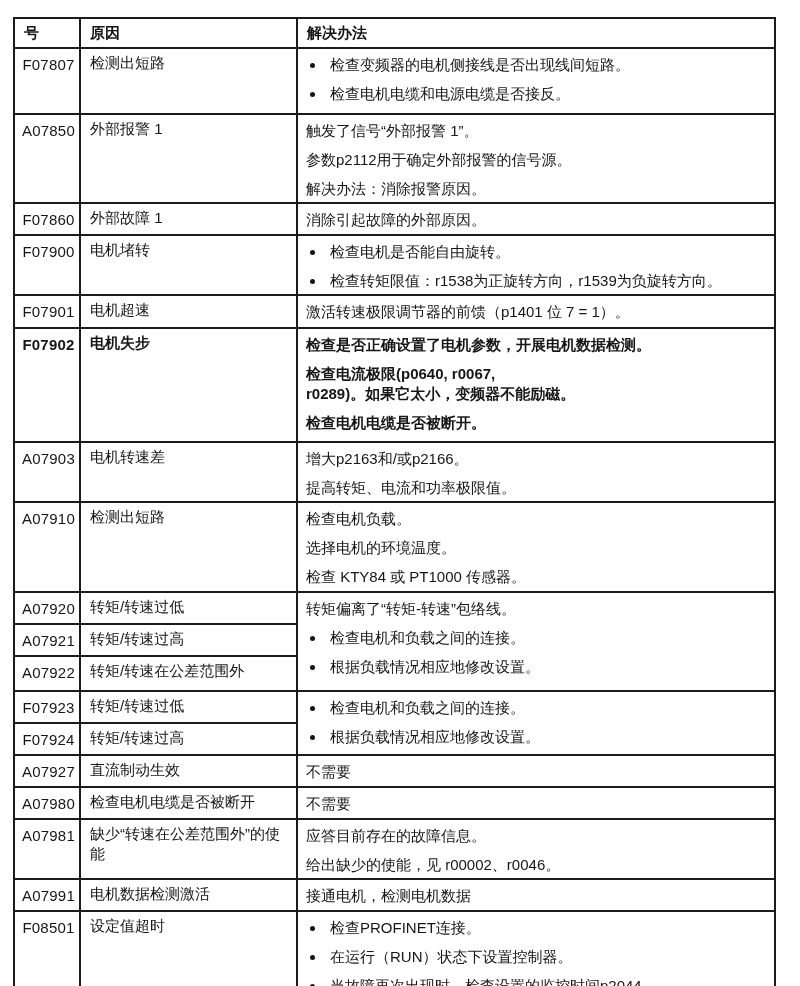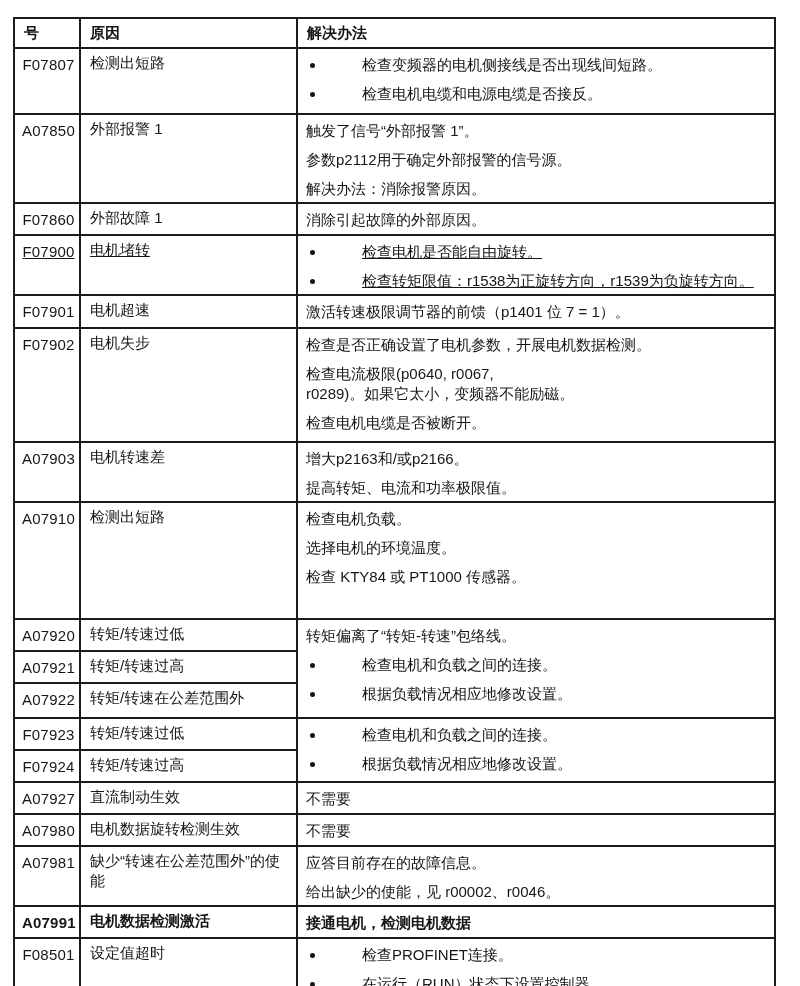--- a/index.html
+++ b/index.html
@@ -34,21 +34,21 @@
     padding: 4px 8px 2px 9px;
     height: 22px;
   }
   td.code  { padding: 6px 4px 4px 7px; letter-spacing: 0.2px; text-align: center; }
   td.cause { padding: 4px 8px 3px 9px; }
   td.sol   { padding: 6px 8px 3px 8px; }
 
   .para { margin: 0 0 9px 0; white-space: pre-line; }
   .para:last-child { margin-bottom: 0; }
 
-  .bullet { display: flex; align-items: flex-start; margin: 0 0 9px 0; gap: 32px; }
+  .bullet { display: flex; align-items: flex-start; margin: 0 0 9px 0; }
   .bullet:last-child { margin-bottom: 0; }
   .dot {
     width: 5px; height: 5px; border-radius: 50%;
     background: #151515; flex: none;
     margin: 8px 15px 0 4px;
   }
 </style>
 </head>
 <body>
 
@@ -90,60 +90,60 @@
             <p class="para">解决办法：消除报警原因。</p>
           </td>
         </tr>
         <tr style="height: 30px;">
           <td class="code">F07860</td>
           <td class="cause">外部故障 1</td>
           <td class="sol" rowspan="1">
             <p class="para">消除引起故障的外部原因。</p>
           </td>
         </tr>
-        <tr style="height: 53px; text-decoration: underline;">
+        <tr style="height: 53px;">
           <td class="code">F07900</td>
           <td class="cause">电机堵转</td>
           <td class="sol" rowspan="1">
             <div class="bullet">
               <span class="dot"></span>
               <span>检查电机是否能自由旋转。</span>
             </div>
             <div class="bullet">
               <span class="dot"></span>
               <span>检查转矩限值：r1538为正旋转方向，r1539为负旋转方向。</span>
             </div>
           </td>
         </tr>
         <tr style="height: 33px;">
           <td class="code">F07901</td>
           <td class="cause">电机超速</td>
           <td class="sol" rowspan="1">
             <p class="para">激活转速极限调节器的前馈（p1401 位 7 = 1）。</p>
           </td>
         </tr>
-        <tr style="height: 114px;">
+        <tr style="height: 114px; font-weight: bold;">
           <td class="code">F07902</td>
           <td class="cause">电机失步</td>
           <td class="sol" rowspan="1">
             <p class="para">检查是否正确设置了电机参数，开展电机数据检测。</p>
             <p class="para">检查电流极限(p0640, r0067,
 r0289)。如果它太小，变频器不能励磁。</p>
             <p class="para">检查电机电缆是否被断开。</p>
           </td>
         </tr>
         <tr style="height: 46px;">
           <td class="code">A07903</td>
           <td class="cause">电机转速差</td>
           <td class="sol" rowspan="1">
             <p class="para">增大p2163和/或p2166。</p>
             <p class="para">提高转矩、电流和功率极限值。</p>
           </td>
         </tr>
-        <tr style="height: 117px;">
+        <tr style="height: 90px;">
           <td class="code">A07910</td>
           <td class="cause">检测出短路</td>
           <td class="sol" rowspan="1">
             <p class="para">检查电机负载。</p>
             <p class="para">选择电机的环境温度。</p>
             <p class="para">检查 KTY84 或 PT1000 传感器。</p>
           </td>
         </tr>
         <tr style="height: 30px;">
           <td class="code">A07920</td>
@@ -188,34 +188,34 @@
         </tr>
         <tr style="height: 14px;">
           <td class="code">A07927</td>
           <td class="cause">直流制动生效</td>
           <td class="sol" rowspan="1">
             <p class="para">不需要</p>
           </td>
         </tr>
         <tr style="height: 29px;">
           <td class="code">A07980</td>
-          <td class="cause">电机数据旋转检测生效</td>
+          <td class="cause">检查电机电缆是否被断开</td>
           <td class="sol" rowspan="1">
             <p class="para">不需要</p>
           </td>
         </tr>
         <tr style="height: 58px;">
           <td class="code">A07981</td>
           <td class="cause">缺少“转速在公差范围外”的使能</td>
           <td class="sol" rowspan="1">
             <p class="para">应答目前存在的故障信息。</p>
             <p class="para">给出缺少的使能，见 r00002、r0046。</p>
           </td>
         </tr>
-        <tr style="height: 30px; font-weight: bold;">
+        <tr style="height: 30px;">
           <td class="code">A07991</td>
           <td class="cause">电机数据检测激活</td>
           <td class="sol" rowspan="1">
             <p class="para">接通电机，检测电机数据</p>
           </td>
         </tr>
         <tr style="height: 85px;">
           <td class="code">F08501</td>
           <td class="cause">设定值超时</td>
           <td class="sol" rowspan="1">

